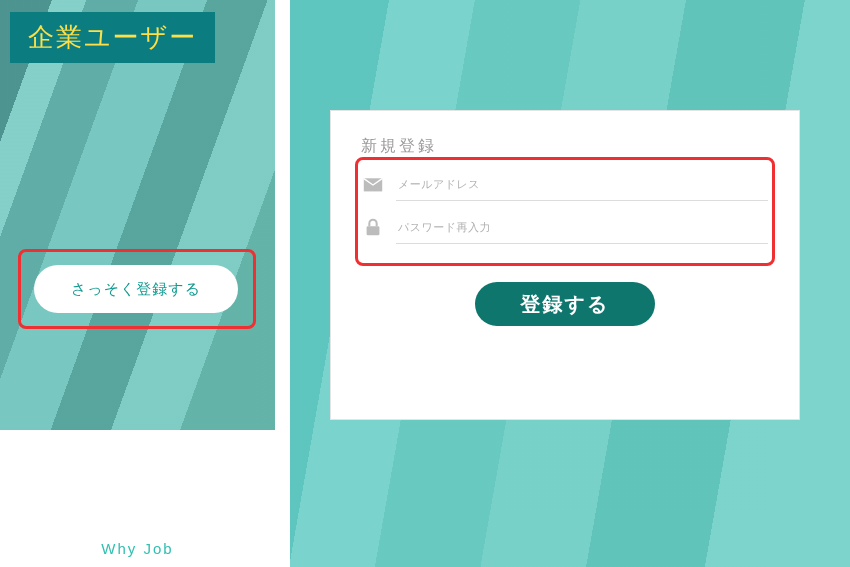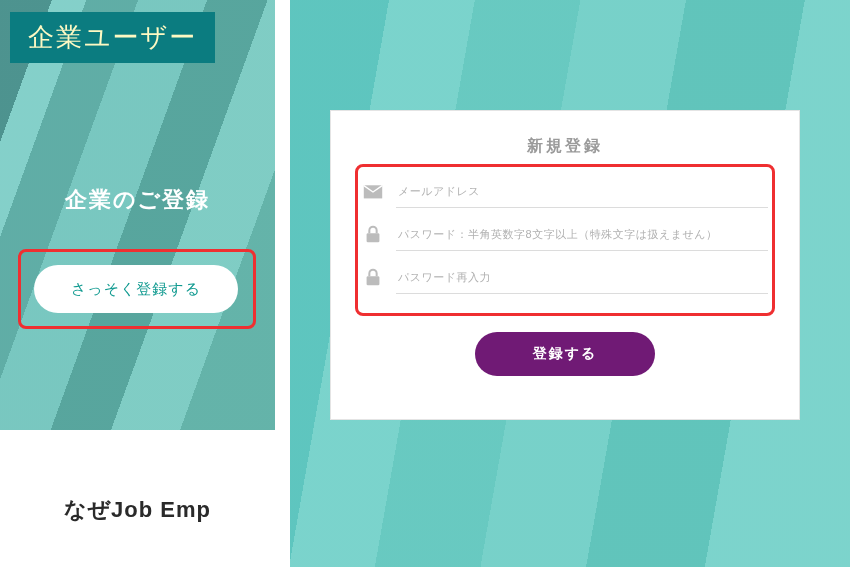--- a/index.html
+++ b/index.html
@@ -29,21 +29,21 @@
   height: 430px;
   background: linear-gradient(rgba(55, 193, 182, 0.55), rgba(55, 193, 182, 0.55)),
               linear-gradient(110deg, #8aa 0 12%, #e8f0ef 12% 20%, #a8c8c5 20% 32%, #d4e6e4 32% 48%, #9abfbb 48% 62%, #e0ece9 62% 78%, #b0cfc9 78% 100%);
   background-blend-mode: multiply;
 }
 .badge {
   position: absolute;
   left: 10px;
   top: 12px;
   background: #0b7c80;
-  color: #fef9c3;
+  color: #fde047;
   font-size: 26px;
   font-weight: 500;
   padding: 8px 18px;
   letter-spacing: 2px;
 }
 .left-heading {
   position: absolute;
   left: 0;
   top: 185px;
   width: 275px;
@@ -113,26 +113,26 @@
   position: absolute;
   left: 40px;
   top: 110px;
   width: 470px;
   height: 310px;
   background: #fff;
   border: 1px solid #e4e4e4;
   padding: 25px 30px 0;
 }
 .form-title {
-  text-align: center;
+  text-align: left;
   color: #9a9a9a;
   font-size: 16px;
-  font-weight: 700;
+  font-weight: 400;
   letter-spacing: 3px;
-  margin-bottom: 7px;
+  margin-bottom: 0;
 }
 .form-highlight {
   border: 3px solid #ef2f31;
   border-radius: 8px;
   padding: 8px 4px 12px;
   margin: 0 -6px 14px;
 }
 .field-row {
   display: flex;
   align-items: center;
@@ -158,68 +158,60 @@
 }
 .field-input::placeholder {
   color: #b0b0b0;
   letter-spacing: 0.5px;
 }
 .submit-wrap {
   text-align: center;
   margin-top: 16px;
 }
 .submit-btn {
-  background: #701a75;
+  background: #0f766e;
   color: #fff;
   border: none;
   border-radius: 22px;
   width: 180px;
   height: 44px;
-  font-size: 14px;
+  font-size: 20px;
   font-weight: 700;
   letter-spacing: 2px;
   cursor: pointer;
 }
 </style>
 </head>
 <body>
 
 <div class="left-panel">
   <div class="left-bg"></div>
   <div class="badge">企業ユーザー</div>
-  <div class="left-heading">企業のご登録</div>
   <div class="cta-highlight"></div>
   <button class="cta-button">さっそく登録する</button>
-  <div class="left-h2">なぜJob Emp</div>
+  <div class="left-sub">Why Job</div>
 </div>
 
 <div class="right-panel">
   <div class="form-card">
     <div class="form-title">新規登録</div>
 
     <div class="form-highlight">
 
       <div class="field-row">
         <svg class="field-icon" viewBox="0 0 24 24">
           <path d="M2 5h20v14H2z M2 5l10 7 10-7" fill="#bcbcbc" stroke="#fff" stroke-width="1.2"></path>
           <path d="M2 5h20v14H2z" fill="none" stroke="#bcbcbc" stroke-width="0"></path>
           <path d="M2 5h20l-10 7z" fill="#bcbcbc"></path>
           <rect x="2" y="5" width="20" height="14" fill="#bcbcbc"></rect>
           <path d="M2 5 12 12 22 5" fill="none" stroke="#fff" stroke-width="1.5"></path>
         </svg>
         <input class="field-input" type="text" placeholder="メールアドレス" style="">
       </div>
 
-      <div class="field-row">
-        <svg class="field-icon" viewBox="0 0 24 24">
-          <rect x="5" y="10" width="14" height="10" rx="1.5" fill="#bcbcbc"></rect>
-          <path d="M8 10V7a4 4 0 0 1 8 0v3" fill="none" stroke="#bcbcbc" stroke-width="2.2"></path>
-        </svg>
-        <input class="field-input" type="password" placeholder="パスワード：半角英数字8文字以上（特殊文字は扱えません）" style="">
-      </div>
 
       <div class="field-row">
         <svg class="field-icon" viewBox="0 0 24 24">
           <rect x="5" y="10" width="14" height="10" rx="1.5" fill="#bcbcbc"></rect>
           <path d="M8 10V7a4 4 0 0 1 8 0v3" fill="none" stroke="#bcbcbc" stroke-width="2.2"></path>
         </svg>
         <input class="field-input" type="password" placeholder="パスワード再入力" style="">
       </div>
 
     </div>

